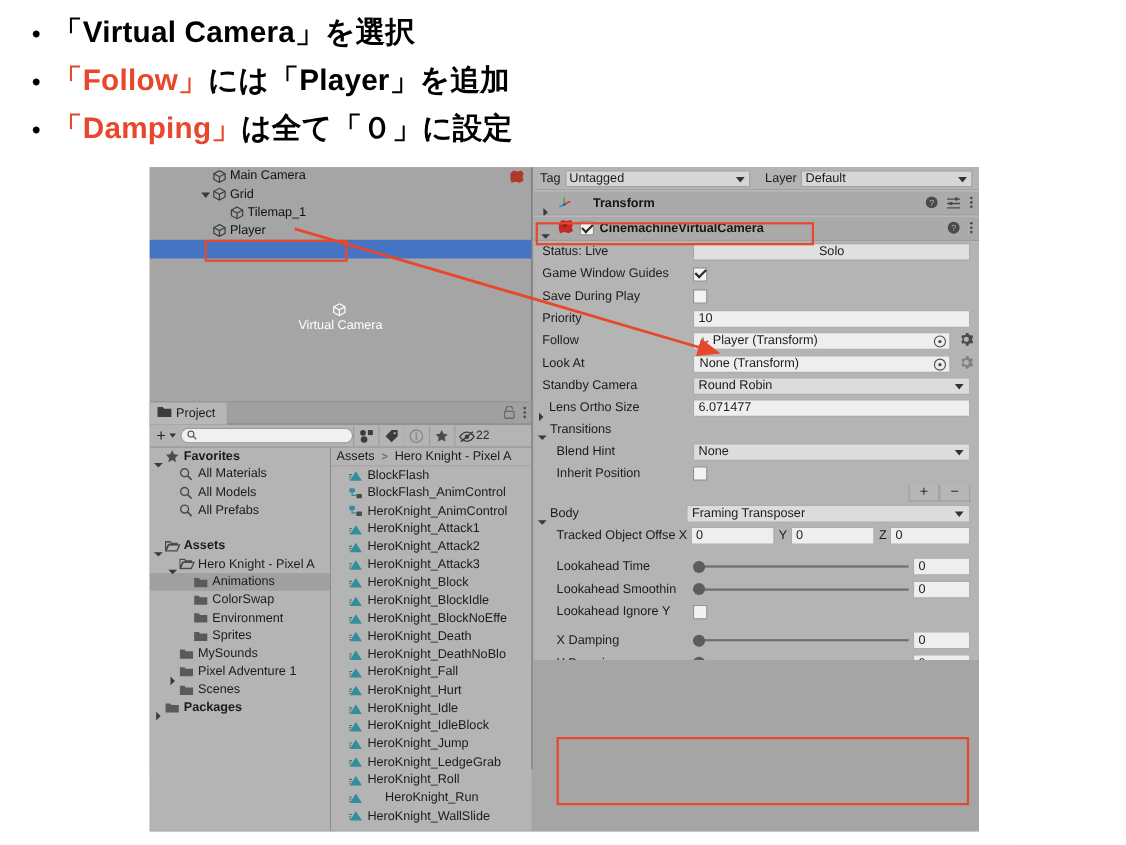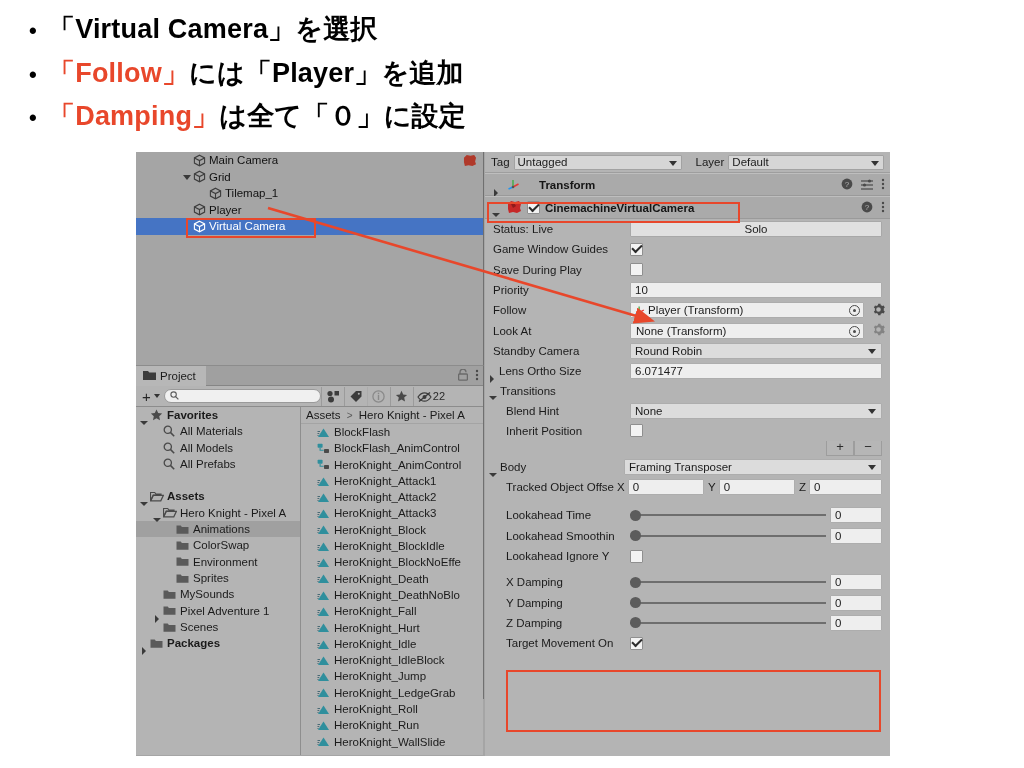--- a/index.html
+++ b/index.html
@@ -57,21 +57,21 @@
   .h-row {
     position: relative;
     height: 16.5px;
     line-height: 16.5px;
     font-size: 11.5px;
     color: #111;
     white-space: nowrap;
     display: flex;
     align-items: center;
   }
-  .h-row.selected { background: #4574c4; color: #fff; }
+  .h-row.selected { background: #4574c4; color: #fff; flex-direction: column; }
   .h-foldout {
     width: 11px; height: 11px; flex: 0 0 11px;
     position: relative;
   }
   .h-foldout.open::after {
     content: "";
     position: absolute; left: 1px; top: 4px;
     border-left: 4.5px solid transparent;
     border-right: 4.5px solid transparent;
     border-top: 5px solid #3a3a3a;
@@ -162,21 +162,21 @@
   .mini-icon { width:14px; flex:0 0 14px; margin-right:3px; display:flex; align-items:center;}
   .breadcrumb {
     height: 17px; line-height:17px; font-size:11.5px;
     background:#b4b4b4; padding-left:5px; color:#1b1b1b;
     border-bottom:1px solid #a4a4a4; white-space:nowrap;
   }
   .bc-sep { color:#5a5a5a; padding:0 3px; font-size:10px;}
 
   
   #inspector {
-    left: 349px; top: 0; width: 405px; height: 604px;
+    left: 349px; top: 0; width: 405px; height: 448px;
     background: #b4b4b4;
     overflow: hidden;
   }
   .insp-taglayer {
     height: 21px; background:#b4b4b4;
     display:flex; align-items:center; gap:4px; padding: 0 6px 0 6px;
     border-bottom:1px solid #9e9e9e;
   }
   .lbl { font-size:11.5px; color:#1b1b1b; white-space:nowrap;}
   .dd {
@@ -785,21 +785,21 @@
                 <span class="mini-icon">
                   <svg width="13" height="11" viewBox="0 0 13 11">
                     <path d="M6.5 1.4 12 10H1z" fill="#2f8f9d"></path>
                     <line x1="0.5" y1="4.5" x2="3" y2="4.5" stroke="#4a6a75" stroke-width="1"></line>
                     <line x1="0.5" y1="6.5" x2="2.3" y2="6.5" stroke="#4a6a75" stroke-width="1"></line>
                     <line x1="0.5" y1="8.5" x2="1.6" y2="8.5" stroke="#4a6a75" stroke-width="1"></line>
                   </svg>
                 </span>
                 <span>HeroKnight_Roll</span>
               </div>
-              <div class="p-row" style="padding-left: 16px;">
+              <div class="p-row" style="padding-left: 16px; gap: 16px;">
                 <span class="mini-icon">
                   <svg width="13" height="11" viewBox="0 0 13 11">
                     <path d="M6.5 1.4 12 10H1z" fill="#2f8f9d"></path>
                     <line x1="0.5" y1="4.5" x2="3" y2="4.5" stroke="#4a6a75" stroke-width="1"></line>
                     <line x1="0.5" y1="6.5" x2="2.3" y2="6.5" stroke="#4a6a75" stroke-width="1"></line>
                     <line x1="0.5" y1="8.5" x2="1.6" y2="8.5" stroke="#4a6a75" stroke-width="1"></line>
                   </svg>
                 </span>
                 <span>HeroKnight_Run</span>
               </div>

